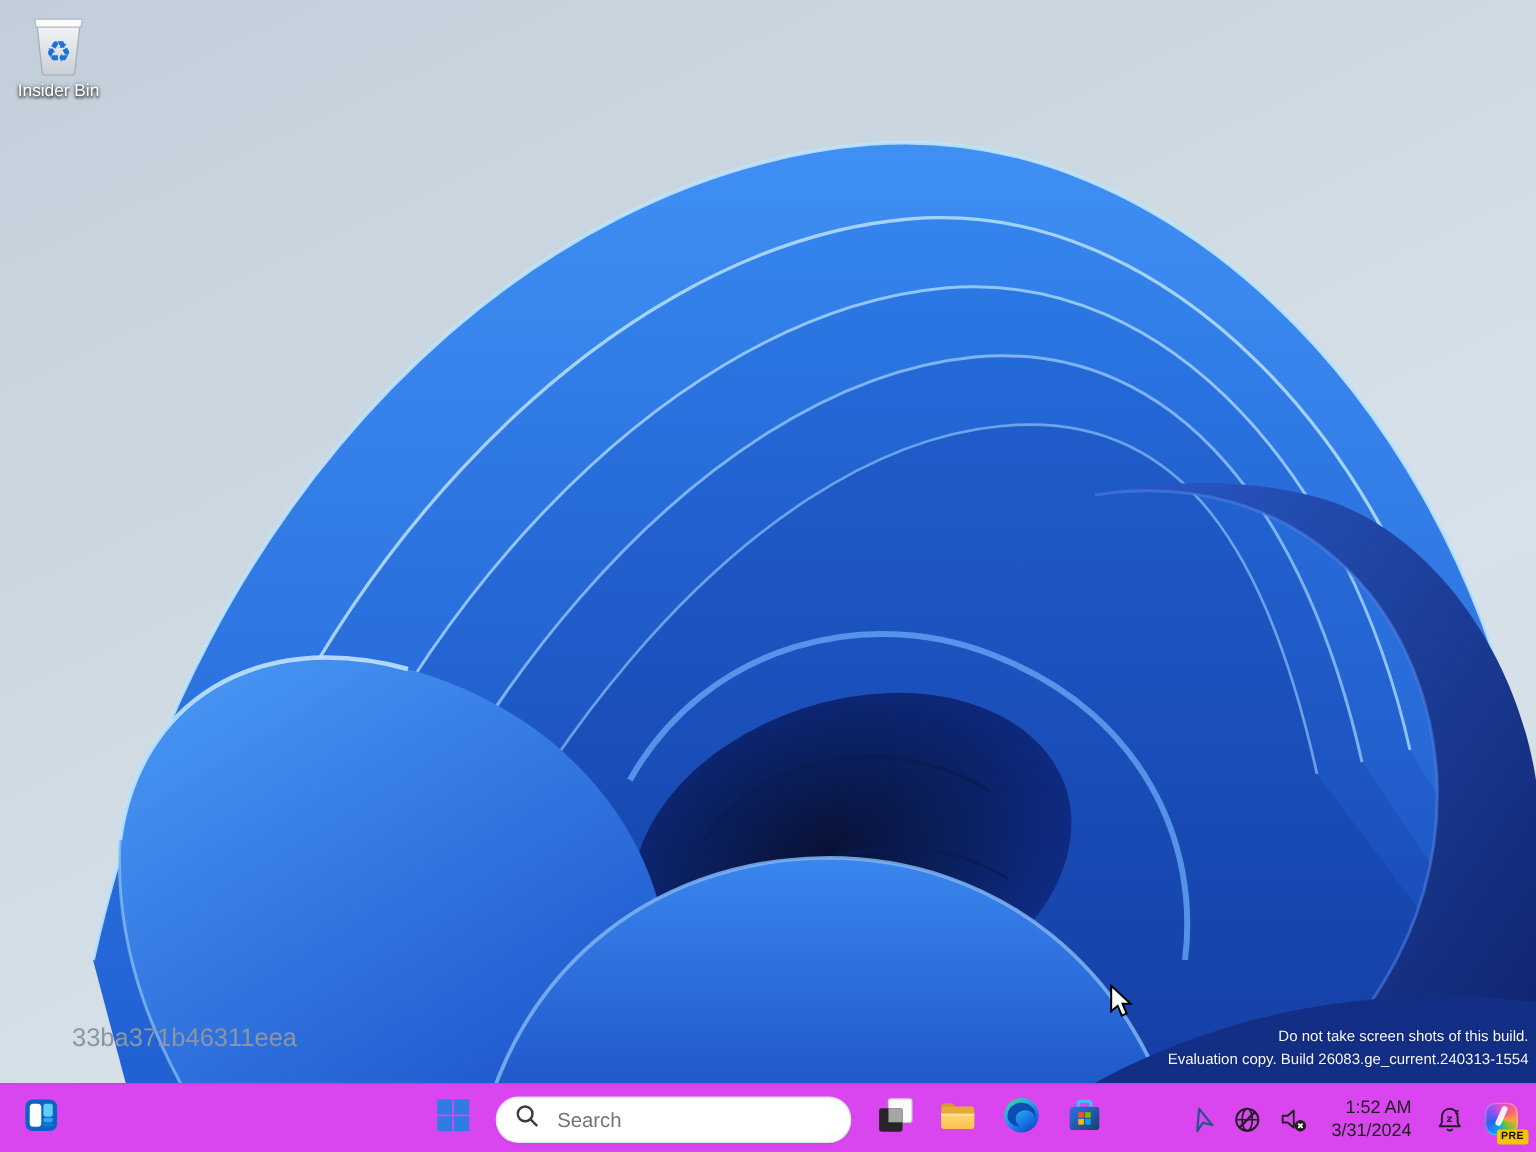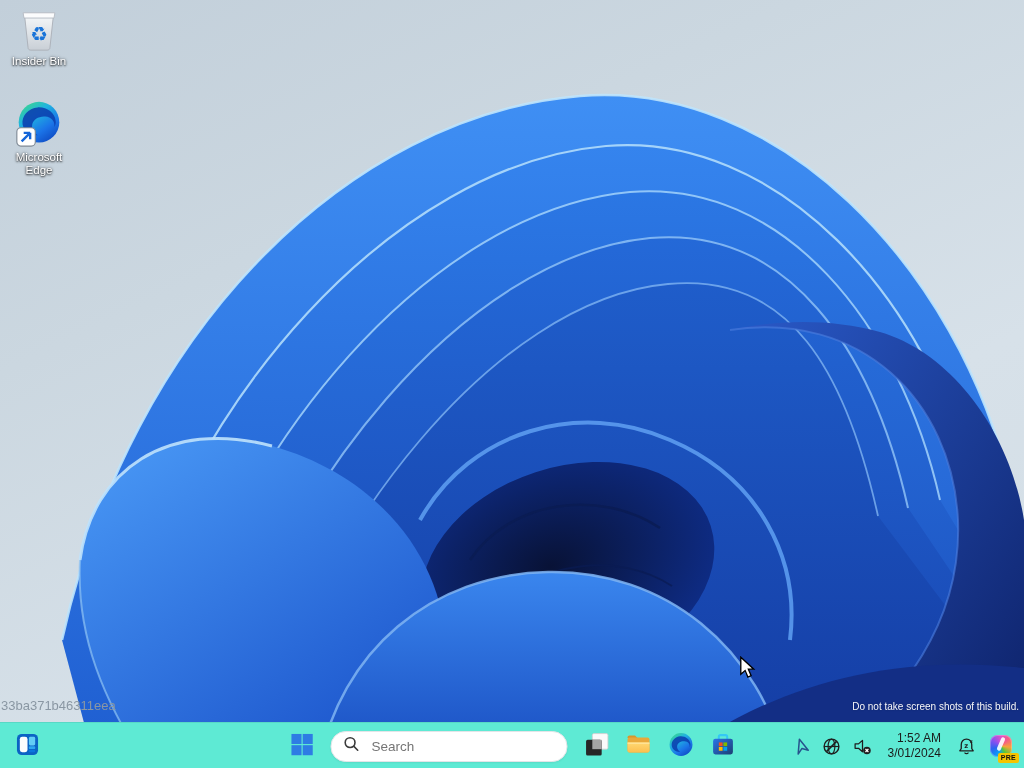--- a/index.html
+++ b/index.html
@@ -11,29 +11,29 @@
   
   .desk-icon{position:absolute;width:78px;display:flex;flex-direction:column;align-items:center;gap:3px;cursor:default;}
   .desk-icon .art{display:flex;align-items:center;justify-content:center;}
   .desk-label{font-size:11.5px;line-height:13px;color:#fff;text-align:center;
     text-shadow:0 1px 2px rgba(0,0,0,.85),0 0 3px rgba(0,0,0,.55);}
   #icon-recycle{left:0;top:6px;}
   #icon-edge{left:0;top:100px;}
   #icon-edge .desk-label{width:62px;}
 
   
-  .wm-left{position:absolute;left:1px;bottom:55px;font-size:13px;color:#8a97a3;white-space:nowrap;}
+  .wm-left{position:absolute;left:1px;bottom:66px;font-size:17px;color:#8a97a3;white-space:nowrap;padding-left:47px;}
   .wm-right{position:absolute;right:5px;bottom:54px;text-align:right;font-size:10px;line-height:14.5px;
     color:rgba(255,255,255,.96);text-shadow:0 0 2px rgba(0,0,0,.25);}
 
   
   .cursor{position:absolute;left:738px;top:656px;}
 
   
-  .taskbar{position:absolute;left:0;right:0;bottom:0;height:46px;background:#5eead4;
+  .taskbar{position:absolute;left:0;right:0;bottom:0;height:46px;background:#d946ef;
     border-top:1px solid rgba(0,0,0,.07);box-sizing:border-box;}
   .tb-btn{width:38px;height:38px;border-radius:6px;display:flex;align-items:center;justify-content:center;flex:0 0 auto;}
   .tb-widgets{position:absolute;left:8px;top:4px;}
   .tb-center{position:absolute;left:50%;top:4px;transform:translateX(-50%);display:flex;align-items:center;gap:4px;}
   .search-pill{display:flex;align-items:center;gap:10px;height:29px;width:219px;background:#fff;
     border:1px solid #e3e5e8;border-radius:15px;padding:0 4px 0 12px;margin:0 6px;
     box-shadow:0 1px 2px rgba(0,0,0,.06);}
   .search-pill input{border:none;outline:none;background:transparent;font-size:13.5px;color:#444;width:160px;
     font-family:"Liberation Sans","DejaVu Sans",sans-serif;}
   .tb-tray{position:absolute;right:8px;top:0;height:46px;display:flex;align-items:center;gap:9px;}
@@ -133,45 +133,25 @@
             </linearGradient>
           </defs>
         <path d="M7,10 L33,10 L30,38 C30,39.6 28.8,40.3 27.5,40.3 L12.5,40.3 C11.2,40.3 10,39.6 10,38 Z" fill="url(#binG)" stroke="#a9aeb6" stroke-width="0.8"></path>
         <path d="M5.5,6.2 L34.5,6.2 L33.7,11 L6.3,11 Z" fill="#fbfcfd" stroke="#b2b8c0" stroke-width="0.8"></path>
         <text x="20" y="32" font-size="18" text-anchor="middle" fill="#1a74d8" font-family="'DejaVu Sans',sans-serif">♻</text>
       </svg>
     </span>
     <span class="desk-label">Insider Bin</span>
   </div>
 
-  <div class="desk-icon" id="icon-edge">
-    <span class="art">
-      <svg width="48" height="48" viewBox="0 0 26 26">
-        <defs>
-          <linearGradient id="egD" x1="0.1" y1="0" x2="0.8" y2="1">
-            <stop offset="0" stop-color="#3ddc84"></stop>
-              <stop offset="0.35" stop-color="#20b3e0"></stop>
-            <stop offset="0.7" stop-color="#1b74e8"></stop>
-              <stop offset="1" stop-color="#0d47c0"></stop>
-          </linearGradient>
-        </defs>
-        <circle cx="13" cy="12" r="11" fill="url(#egD)"></circle>
-        <path d="M21.3,14.6 C21.8,11.4 19.6,9.1 16.4,8.9 C12.9,8.6 9.8,10.6 9.3,13.4 C8.9,15.7 10.2,17.8 12.3,19.1 C8.3,19.3 4.6,16.9 4.1,13.2 C3.5,8.6 7.2,4.4 12.3,4 C17.2,3.7 21.5,6.9 22,11.2 C22.2,12.4 21.9,13.6 21.3,14.6 Z" fill="#0b3fae" opacity="0.88"></path>
-        <g>
-          <rect x="1" y="15" width="10" height="10" rx="2.2" fill="#fff" stroke="#7d8894" stroke-width="0.6"></rect>
-          <path d="M3.6,22.4 L8.2,17.8 M8.2,17.8 L8.2,21.3 M8.2,17.8 L4.7,17.8" stroke="#1465d8" stroke-width="1.3" fill="none"></path>
-        </g>
-      </svg>
-    </span>
-    <span class="desk-label">Microsoft Edge</span>
-  </div>
 
   <div class="wm-left">33ba371b46311eea</div>
   <div class="wm-right">
     <div>Do not take screen shots of this build.</div>
+    <div>Evaluation copy. Build 26083.ge_current.240313-1554</div>
   </div>
 
   <svg class="cursor" width="20" height="24" viewBox="0 0 14 20">
     <path d="M1,1 L1,15.2 L4.6,12.1 L6.9,17.6 L9.6,16.4 L7.3,11 L11.8,11 Z" fill="#fff" stroke="#000" stroke-width="1.1"></path>
   </svg>
 </div>
 
 <div class="taskbar">
 
   <div class="tb-btn tb-widgets">
@@ -291,21 +271,21 @@
     <span class="tray-ico">
       <svg width="19" height="19" viewBox="0 0 18 18">
         <path d="M2,6.5 L5.2,6.5 L9,3.2 L9,14 L5.2,10.7 L2,10.7 Z" fill="none" stroke="#1f1f1f" stroke-width="1.2" stroke-linejoin="round"></path>
         <circle cx="13.2" cy="12.8" r="3.6" fill="#1f1f1f"></circle>
         <path d="M11.8,11.4 L14.6,14.2 M14.6,11.4 L11.8,14.2" stroke="#fff" stroke-width="1.1"></path>
       </svg>
     </span>
 
     <div class="clock">
       <span>1:52 AM</span>
-      <span>3/01/2024</span>
+      <span>3/31/2024</span>
     </div>
 
     <span class="tray-ico">
       <svg width="21" height="21" viewBox="0 0 20 20">
         <path d="M10,3 C6.9,3 5,5.4 5,8.3 L5,11.9 L3.6,14.1 L16.4,14.1 L15,11.9 L15,8.3 C15,5.4 13.1,3 10,3 Z" fill="none" stroke="#1f1f1f" stroke-width="1.25" stroke-linejoin="round"></path>
         <path d="M8.5,16.2 C8.9,17 11.1,17 11.5,16.2" fill="none" stroke="#1f1f1f" stroke-width="1.2" stroke-linecap="round"></path>
         <text x="9.8" y="11.6" font-size="6.5" font-weight="bold" text-anchor="middle" fill="#1f1f1f" font-family="'DejaVu Sans',sans-serif">z</text>
         <text x="14.6" y="6.4" font-size="4.5" font-weight="bold" text-anchor="middle" fill="#1f1f1f" font-family="'DejaVu Sans',sans-serif">z</text>
       </svg>
     </span>

